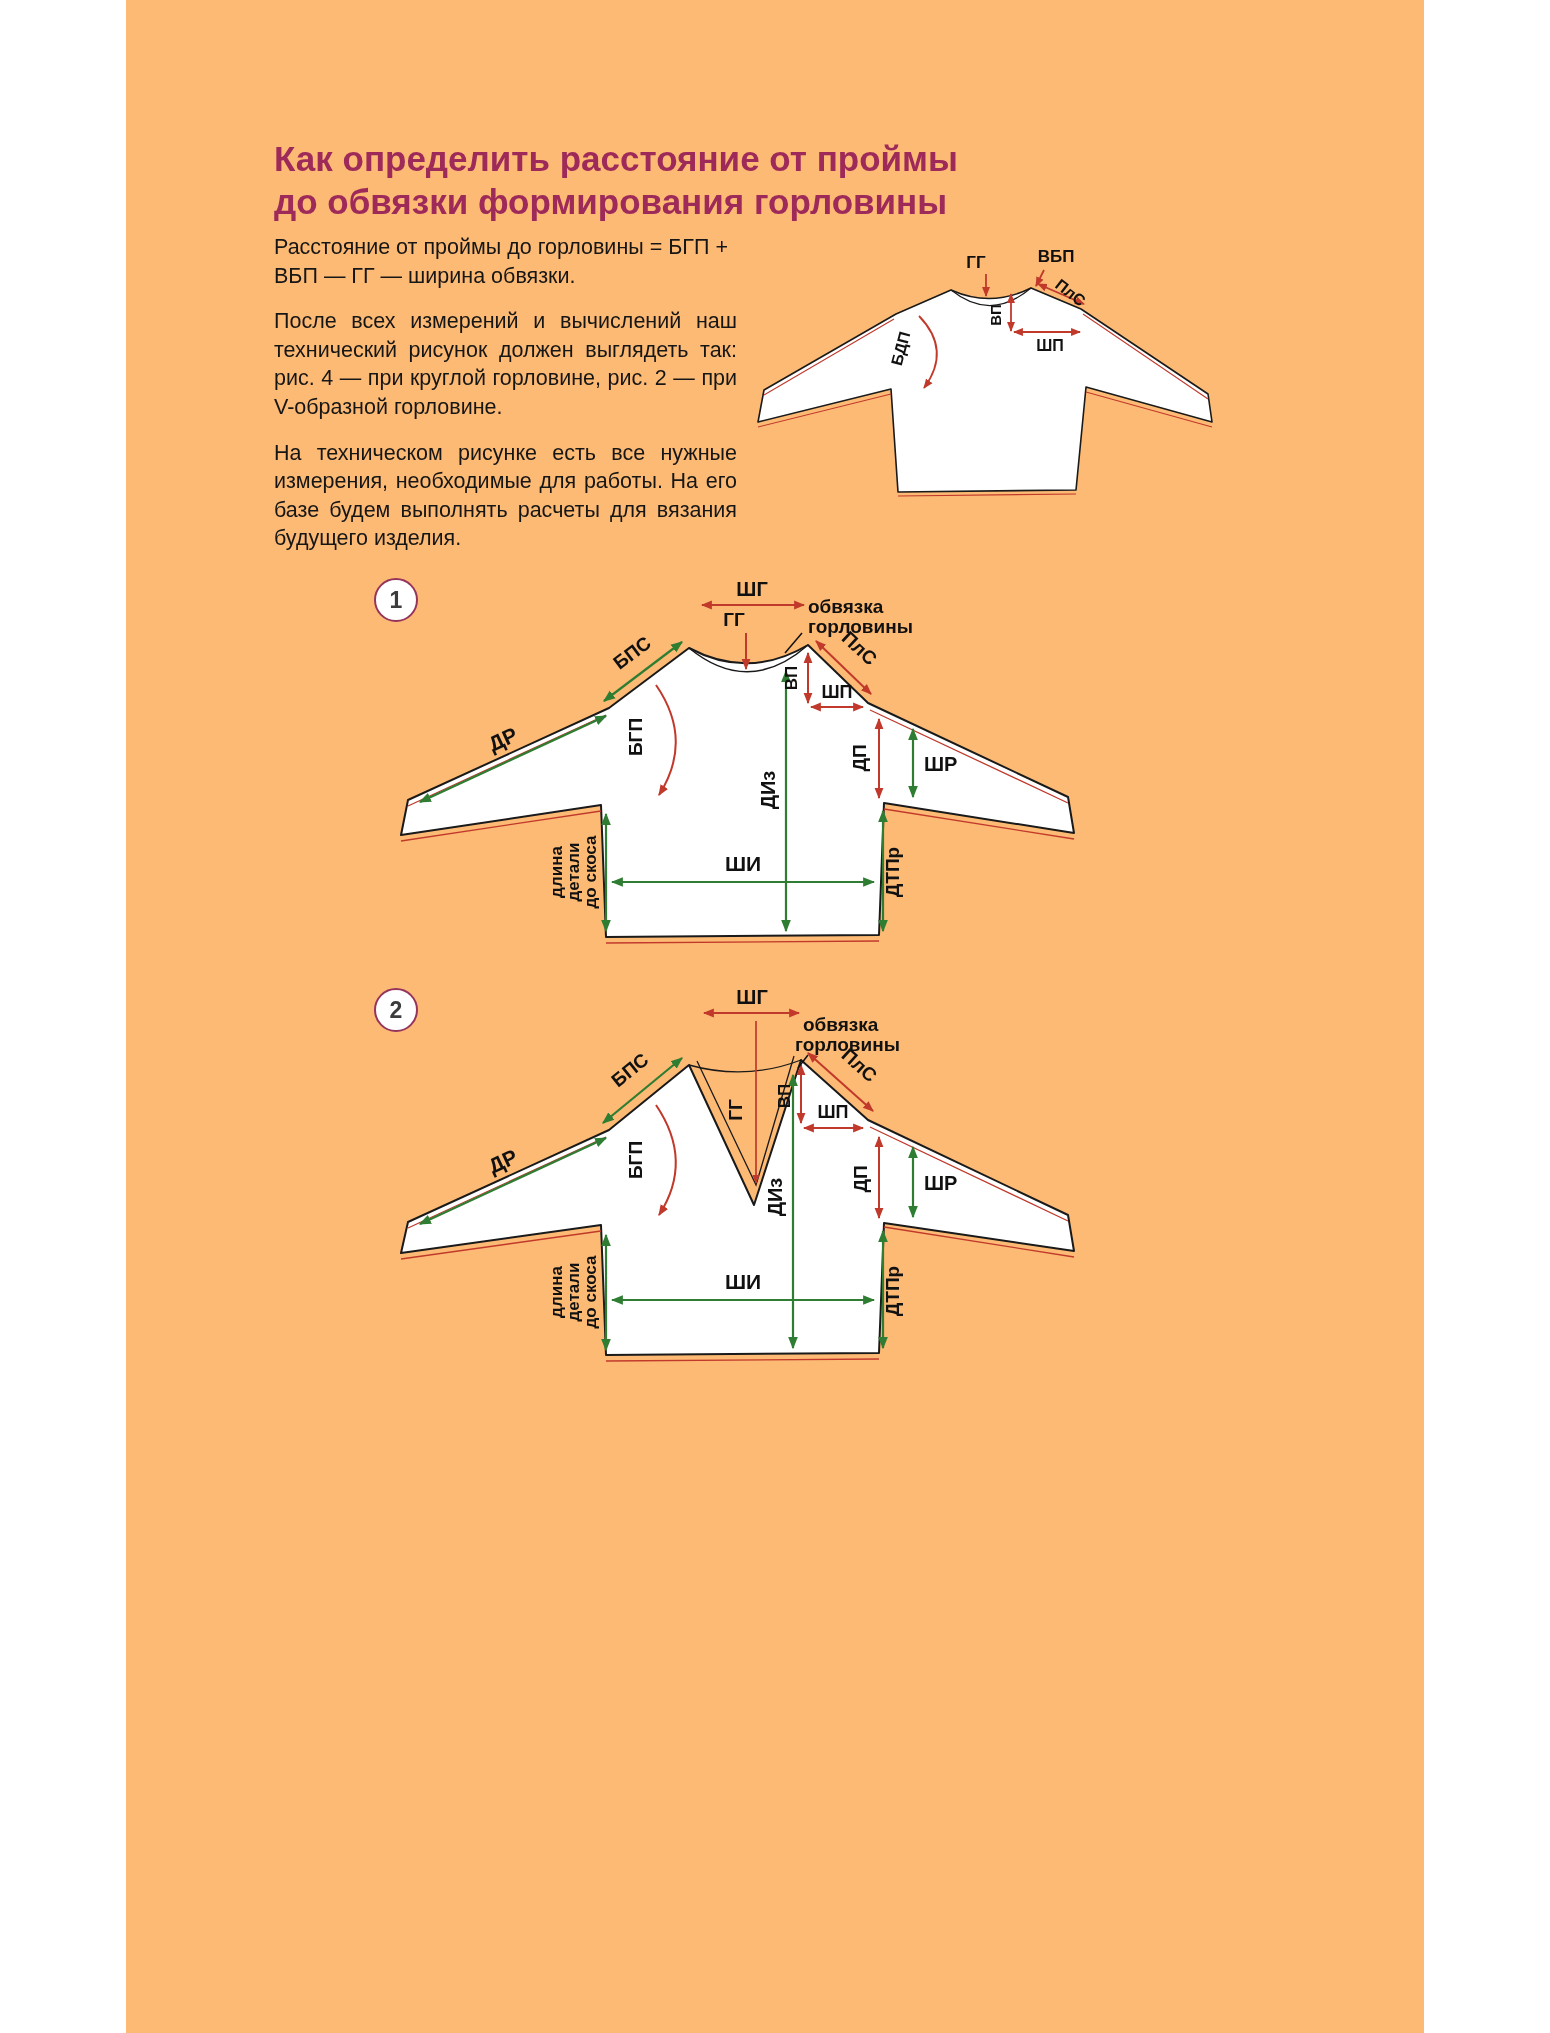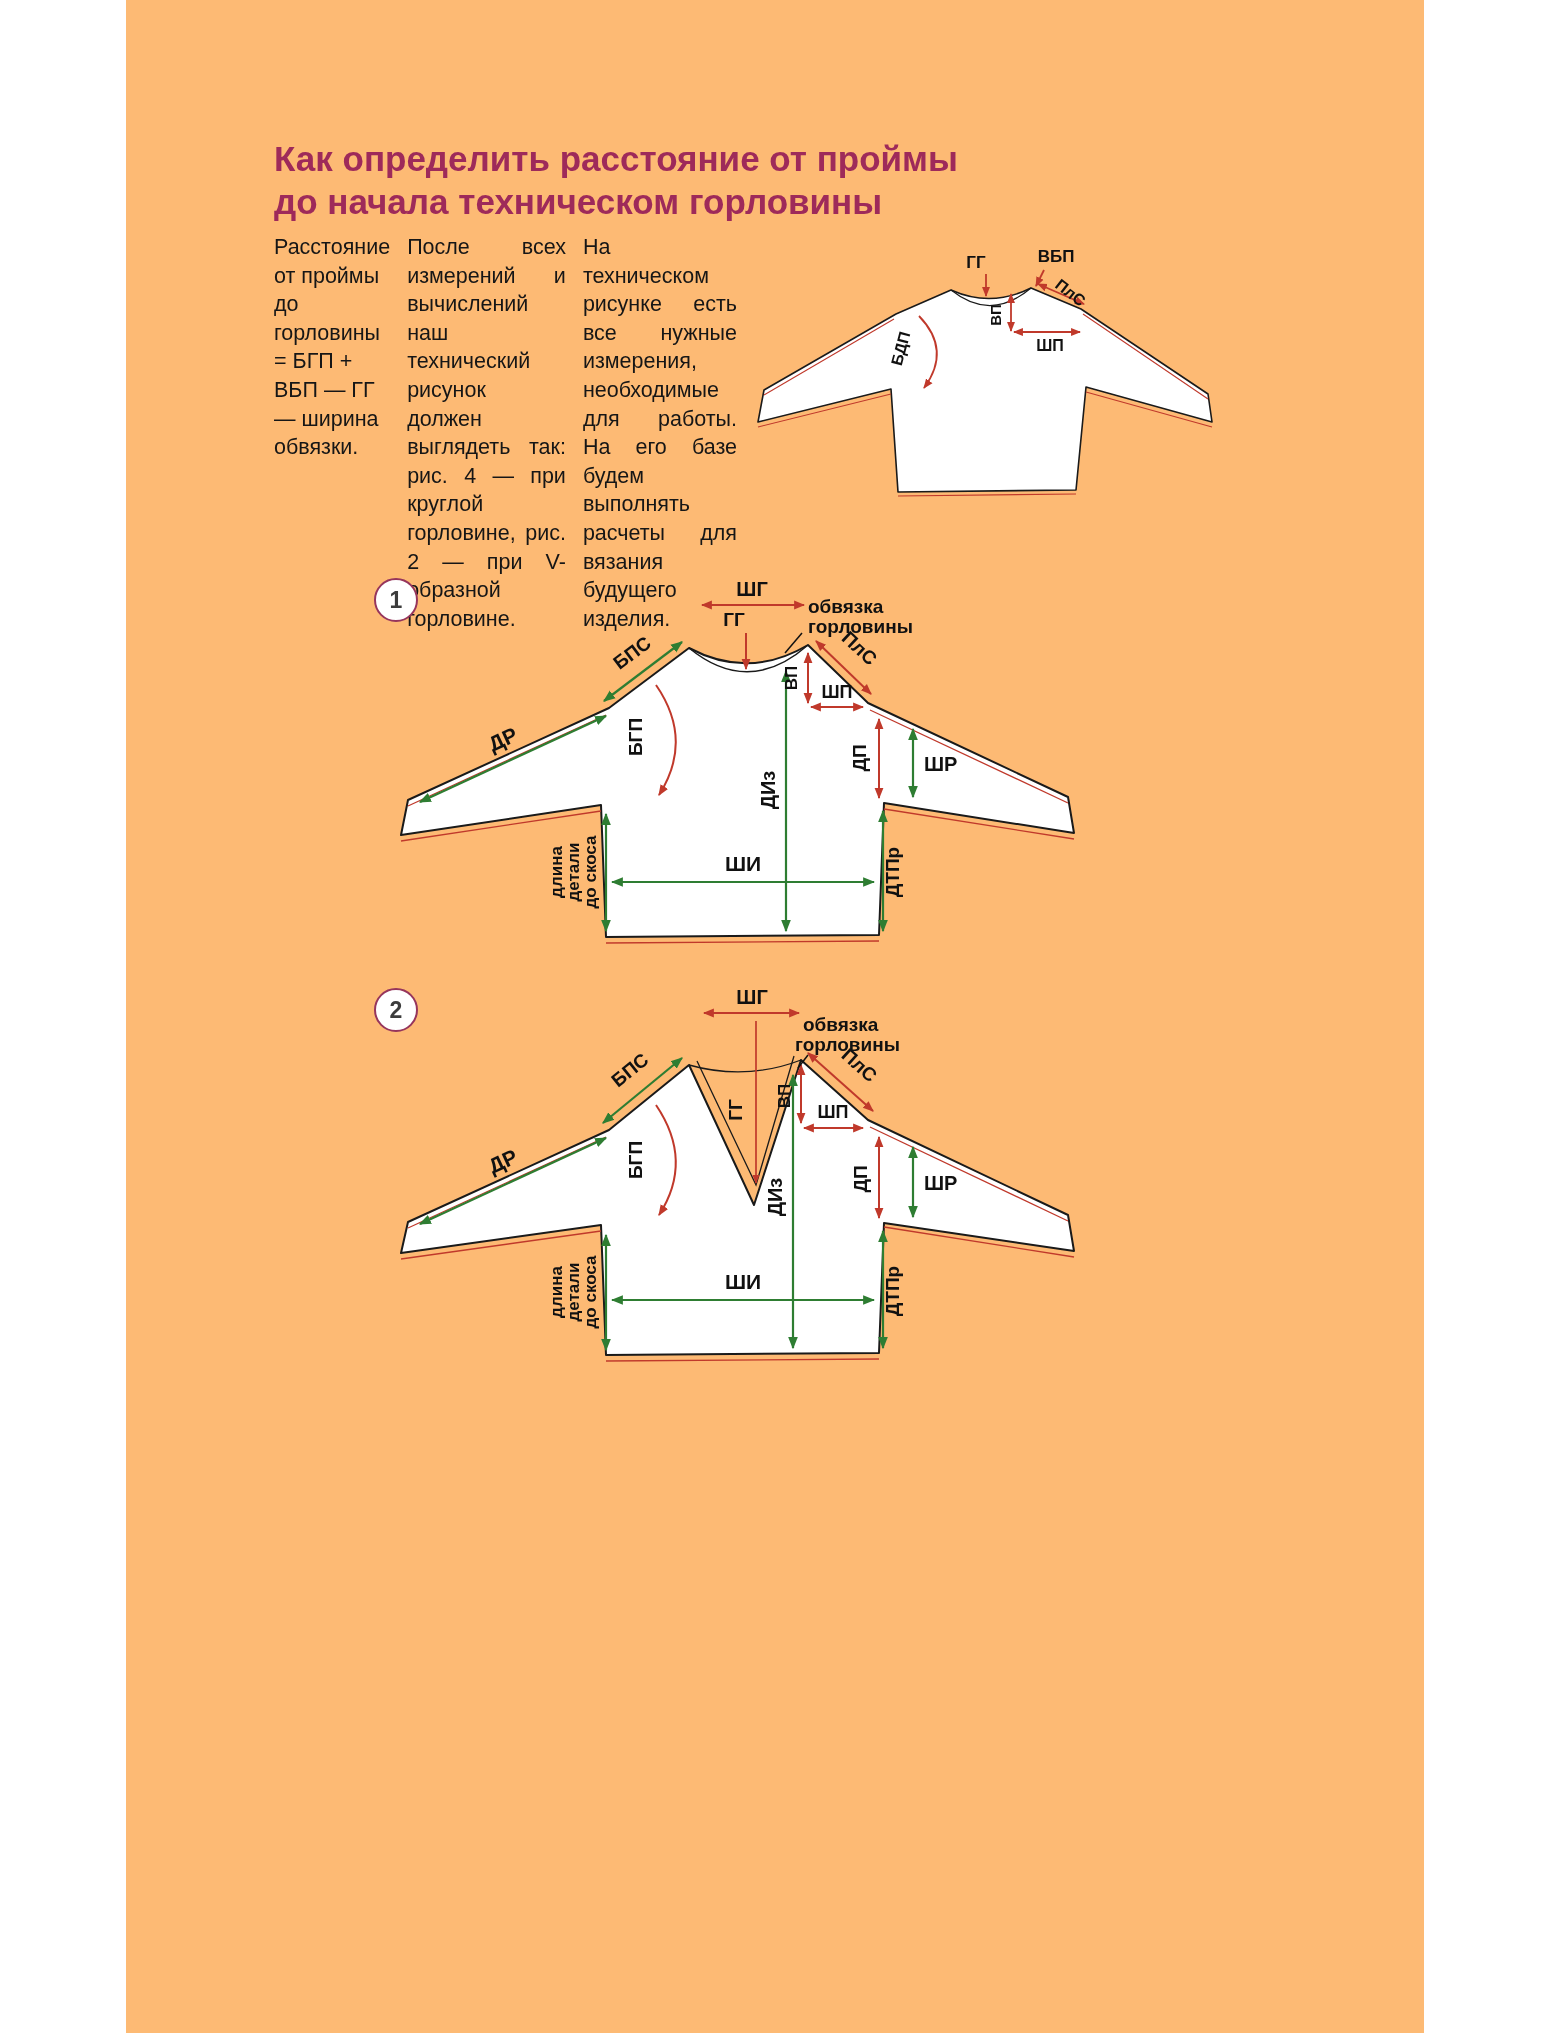--- a/index.html
+++ b/index.html
@@ -3,21 +3,21 @@
 <meta charset="utf-8">
 <style>
   * { margin:0; padding:0; box-sizing:border-box; }
   html,body { background:#ffffff; }
   body { font-family:"Liberation Sans","DejaVu Sans",sans-serif; }
   .page { position:relative; width:1298px; height:2033px; background:#fdba74; margin:0 auto; overflow:hidden; }
 
   .title { position:absolute; left:148px; top:138px; font-size:35px; font-weight:bold; color:#9e2a5a; line-height:1.22; }
   .title span { display:block; }
 
-  .body-text { position:absolute; left:148px; top:233px; width:463px; display:flex; gap:17px; }
+  .body-text { position:absolute; left:148px; top:233px; width:463px; display:flex; flex-direction:column; gap:17px; }
   .body-text p { font-size:21.5px; line-height:1.33; color:#161616; text-align:justify; }
   .body-text p.first { text-align:left; }
 
   svg.diagram { position:absolute; overflow:visible; }
   .diagram-top  { left:620px; top:238px; }
   .diagram-fig1 { left:230px; top:575px; }
   .diagram-fig2 { left:230px; top:985px; }
   svg text { font-family:"Liberation Sans","DejaVu Sans",sans-serif; font-weight:bold; fill:#111111; }
 
   .fig-circle { position:absolute; width:44px; height:44px; border:2.5px solid #96355c;
@@ -44,21 +44,21 @@
         <path d="M0,1 L10,5 L0,9 Z" fill="#2e7d32"></path>
       </marker>
       <marker id="mr" viewBox="0 0 10 10" refX="9" refY="5" markerWidth="5.5" markerHeight="5.5" orient="auto-start-reverse">
         <path d="M0,1 L10,5 L0,9 Z" fill="#c0392b"></path>
       </marker>
     </defs>
   </svg>
 
   <h1 class="title">
     <span>Как определить расстояние от проймы</span>
-    <span>до начала техническом горловины</span>
+    <span>до обвязки формирования горловины</span>
   </h1>
 
   <div class="body-text">
     <p class="first">Расстояние от проймы до горловины = БГП + ВБП — ГГ — ширина обвязки.</p>
     <p>После всех измерений и вычислений наш технический рисунок должен выглядеть так: рис. 4 — при круглой горловине, рис. 2 — при V-образной горловине.</p>
     <p>На техническом рисунке есть все нужные измерения, необходимые для работы. На его базе будем выполнять расчеты для вязания будущего изделия.</p>
   </div>
 
   <svg class="diagram diagram-top" width="500" height="280" viewBox="0 0 500 280">
     <path d="M18,152 L150,76 L205,52 Q245,70 285,50 L335,71 L462,156 L466,184 L340,149 L330,252 L152,254 L145,151 L12,184 Z" fill="#ffffff" stroke="#1a1a1a" stroke-width="1.6" stroke-linejoin="round"></path>

